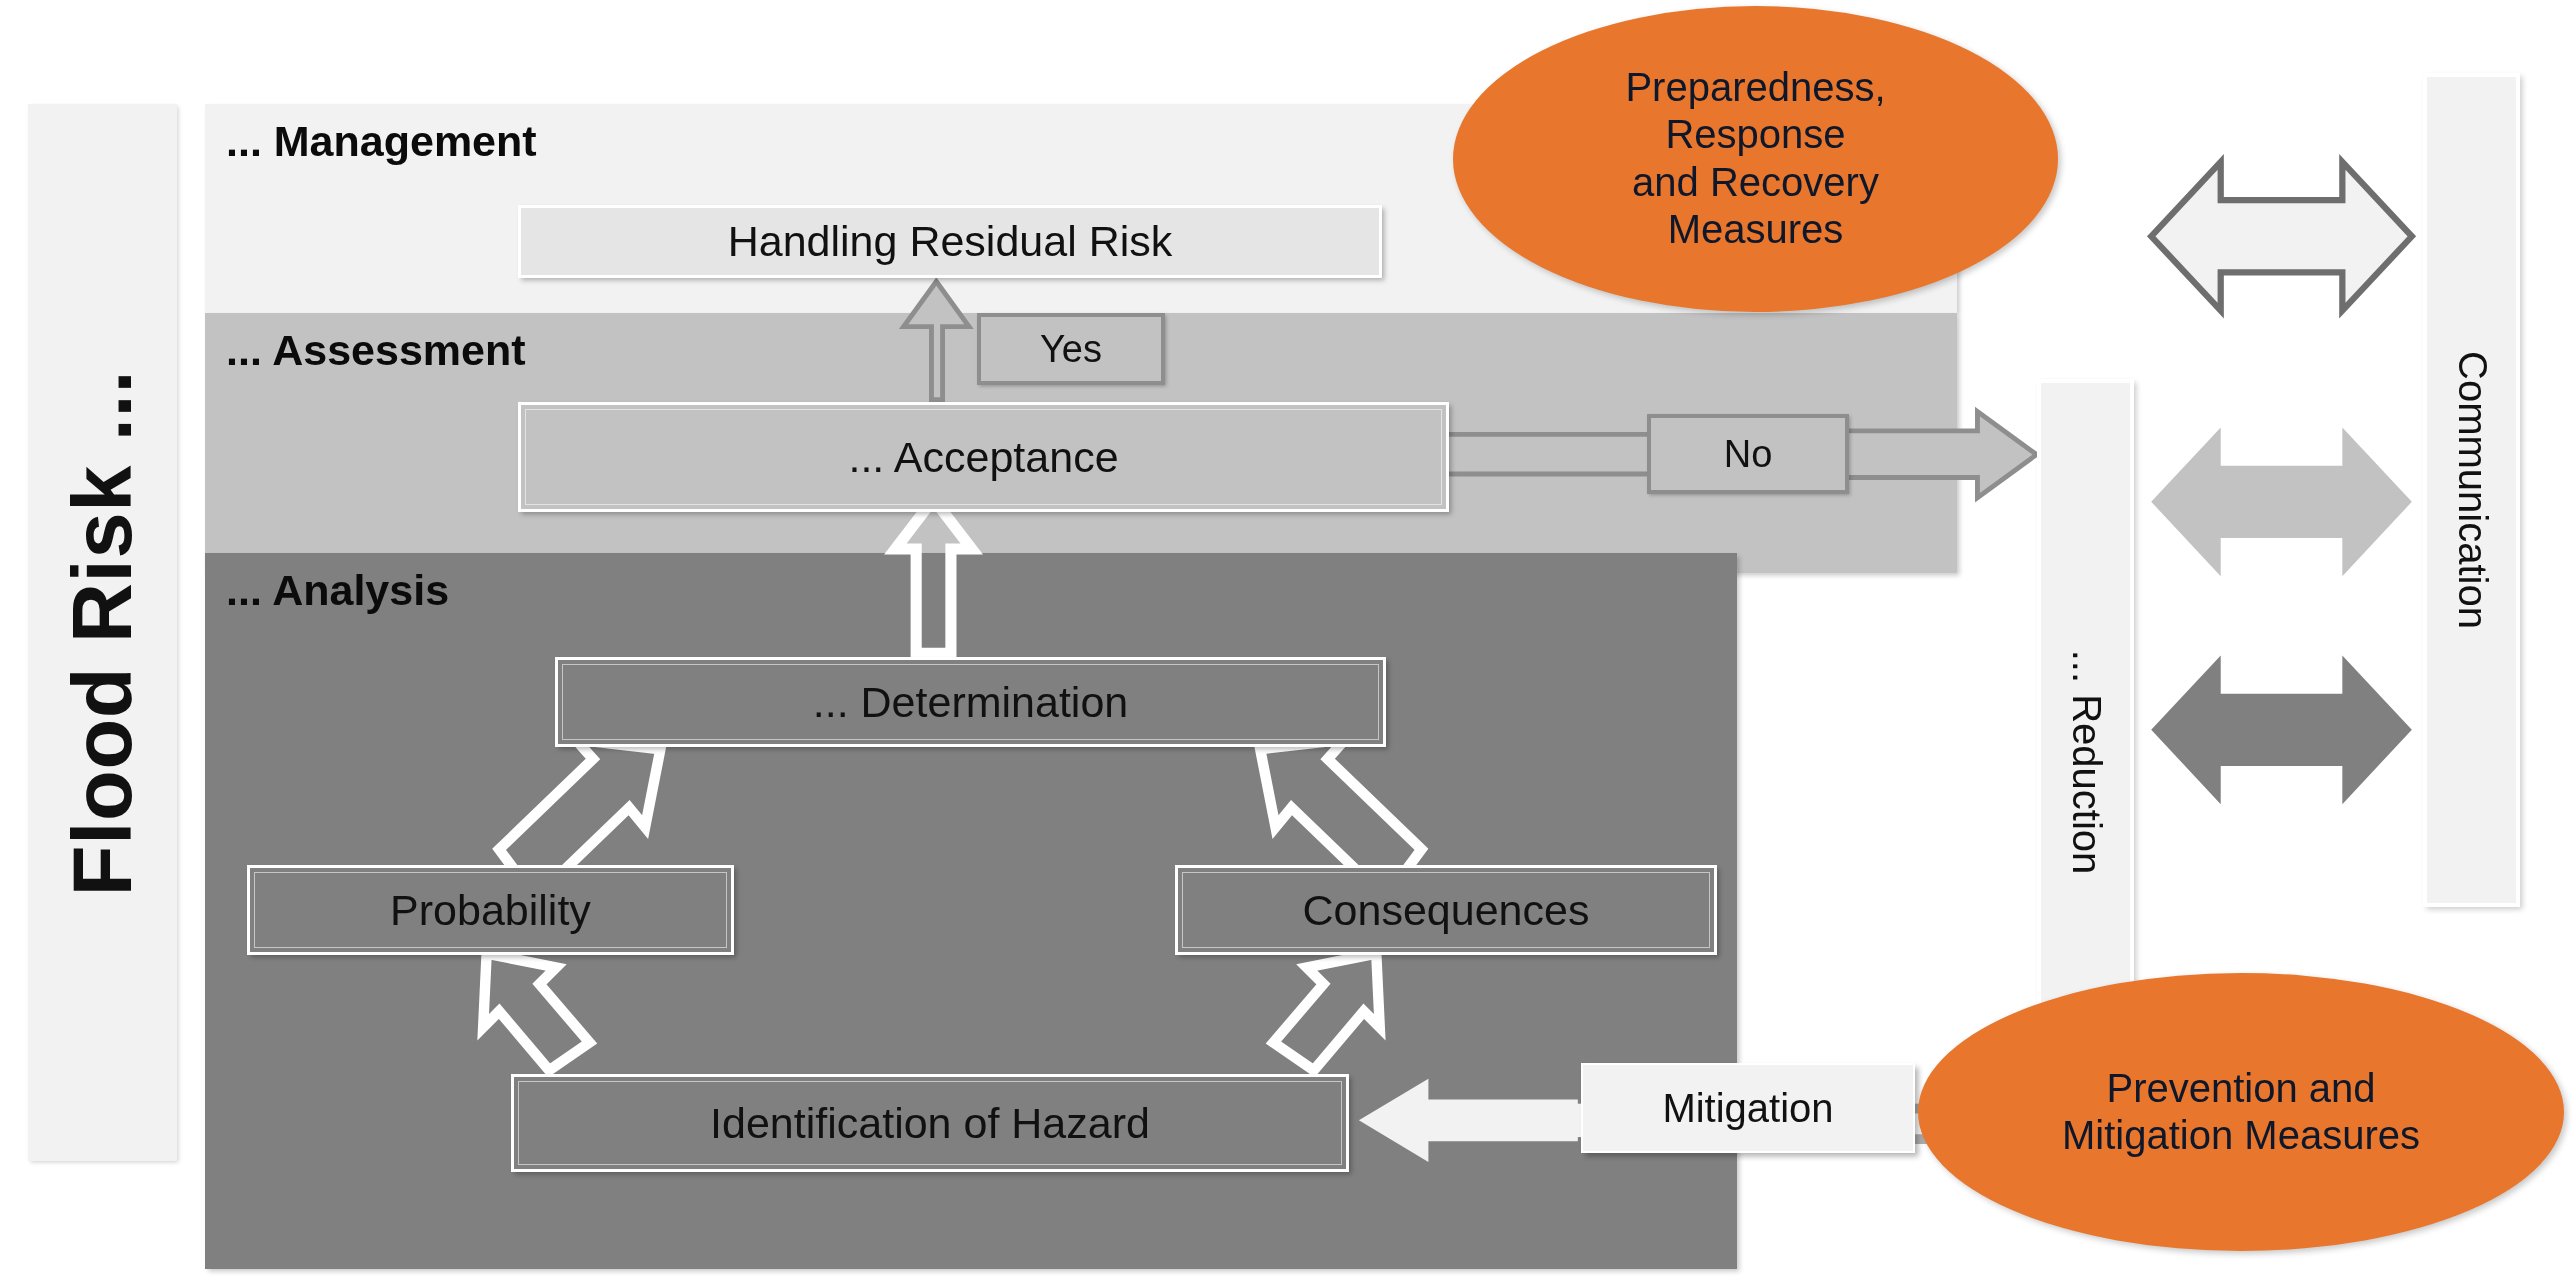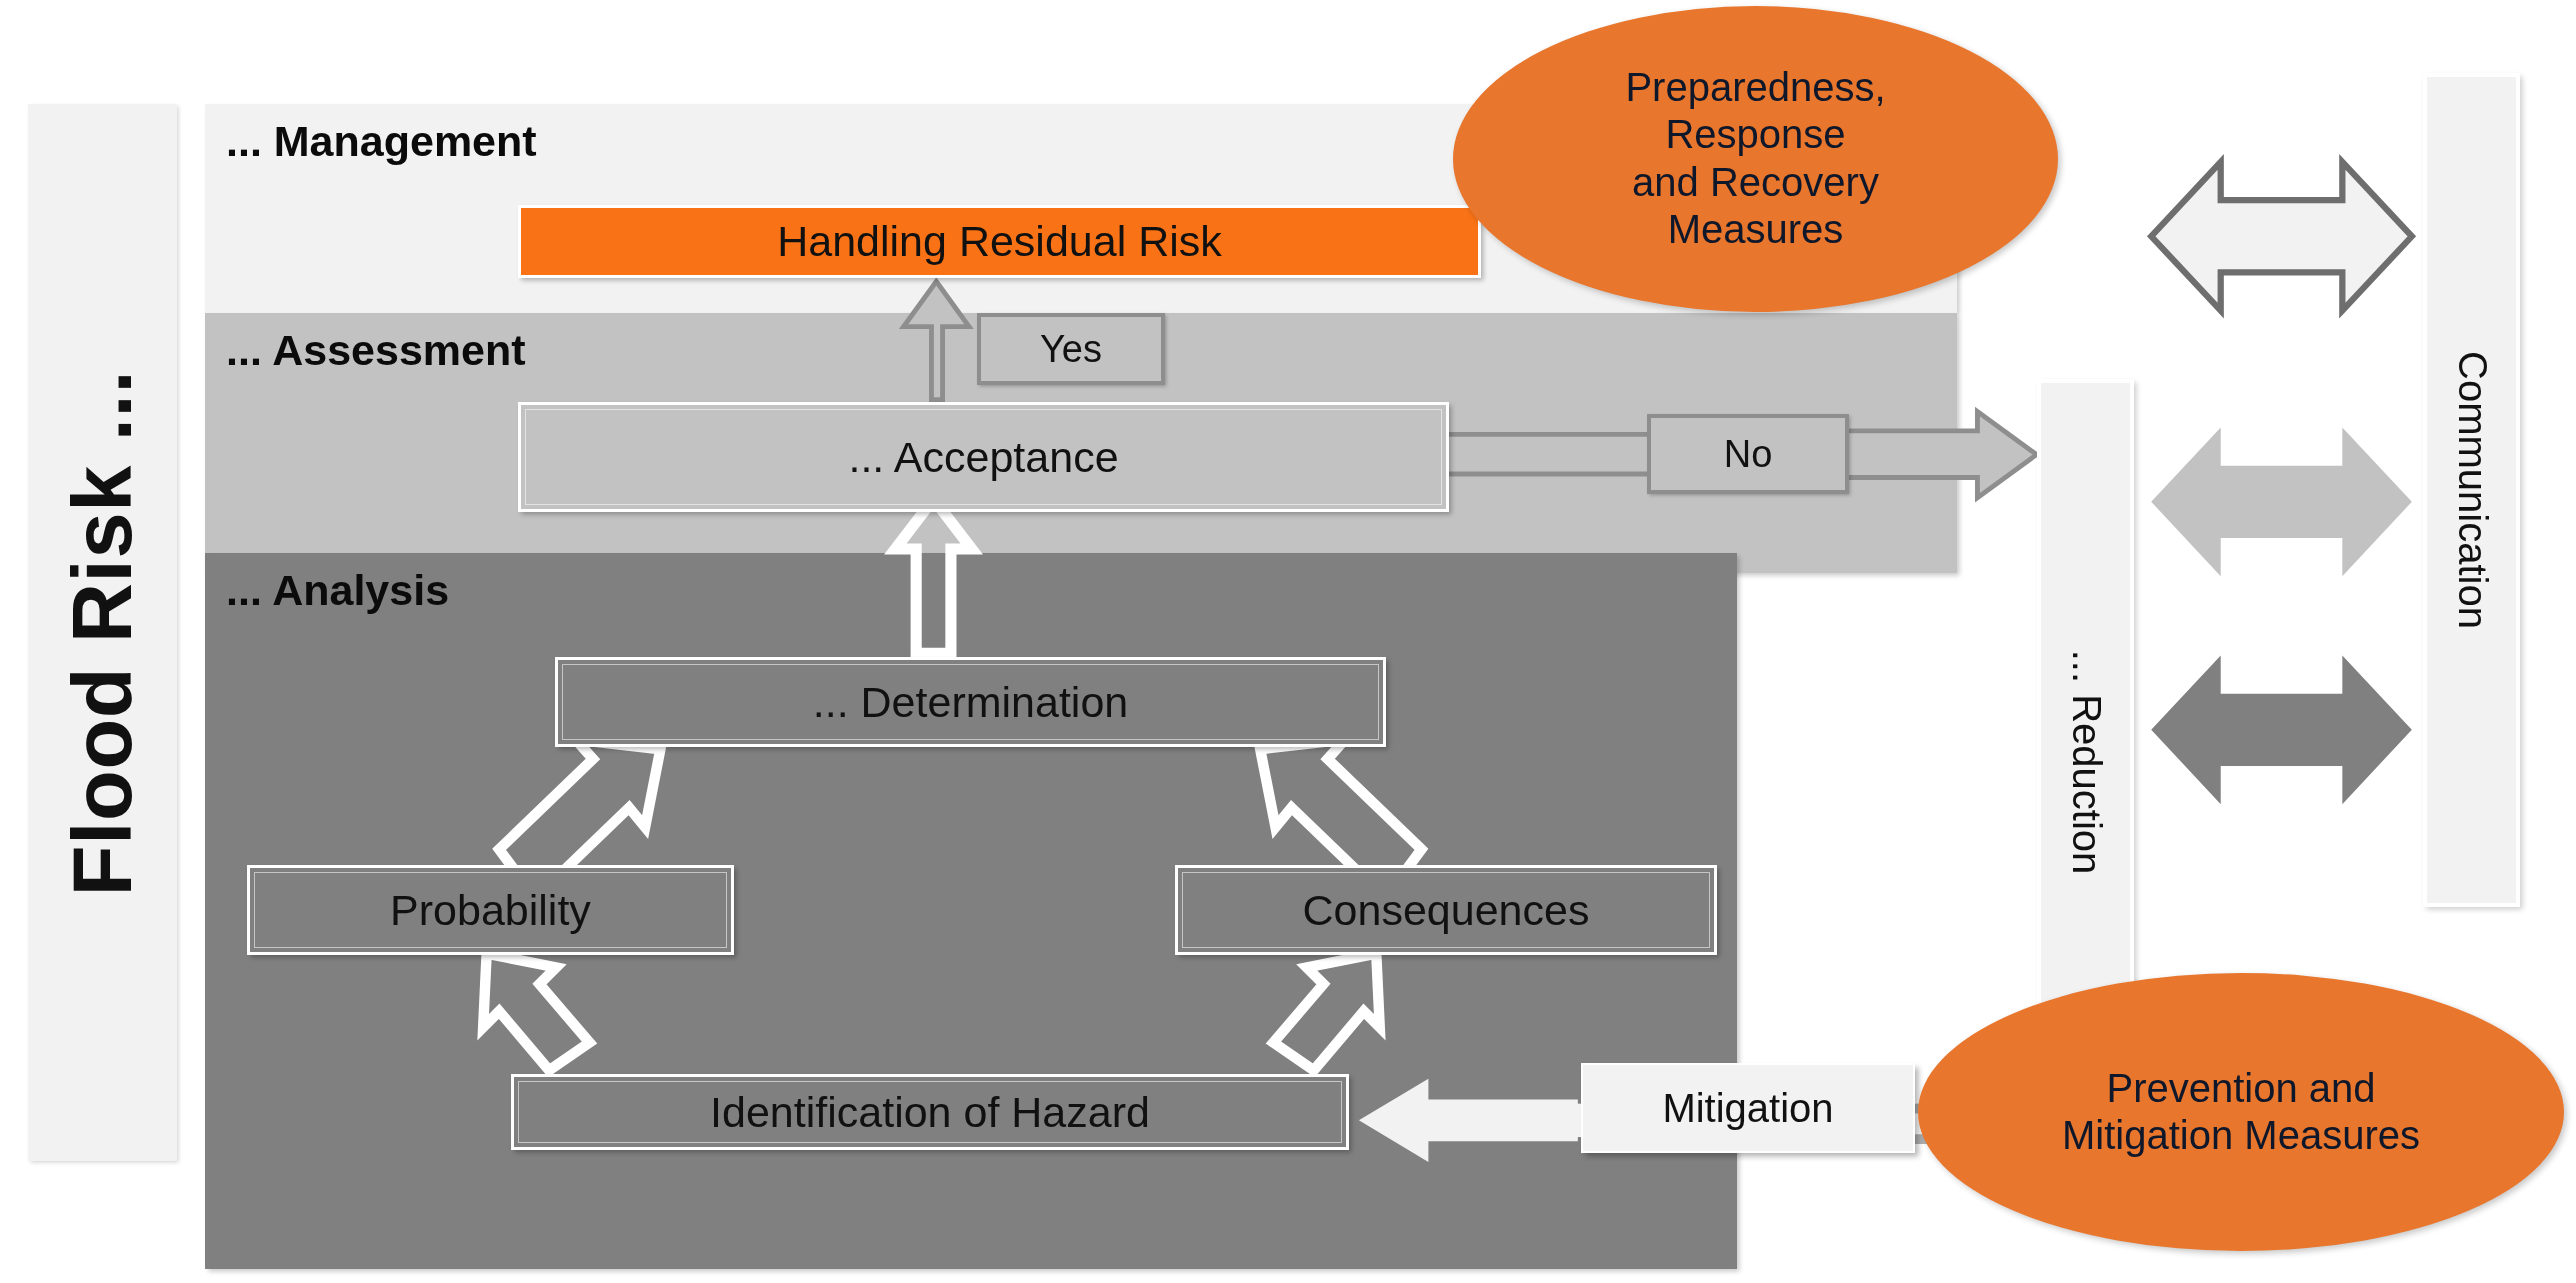--- a/index.html
+++ b/index.html
@@ -68,43 +68,43 @@
     border:3.5px solid #ffffff;
     box-shadow:2.8px 2.8px 4.9px rgba(0,0,0,0.28);
   }
   .pbox-inner-line{
     position:absolute; inset:4.2px;
     border:1.4px solid rgba(255,255,255,0.55);
     pointer-events:none;
   }
 
   .box-handling{
-    left:518px; top:205px; width:963px; height:73px;
-    background:#f97316;
+    left:518px; top:205px; width:864px; height:73px;
+    background:#e5e5e5;
     border-color:#ffffff;
   }
   .box-acceptance{
     left:518px; top:402px; width:931px; height:110px;
     background:#c2c2c2;
   }
   .box-determination{
     left:514px; top:657px; width:831px; height:90px;
     background:#808080;
     margin-left:41px;
   }
   .box-probability{
     left:247px; top:865px; width:487px; height:90px;
     background:#808080;
   }
   .box-consequences{
     left:1175px; top:865px; width:542px; height:90px;
     background:#808080;
   }
   .box-hazard{
-    left:511px; top:1074px; width:838px; height:76px;
+    left:511px; top:1074px; width:838px; height:98px;
     background:#808080;
   }
   .box-validation{
     left:1581px; top:1063px; width:334px; height:90px;
     background:#f2f2f2;
     border:2.8px solid #ffffff;
     font-size:40px;
     box-shadow:3.5px 3.5px 5.6px rgba(0,0,0,0.3);
   }
 

